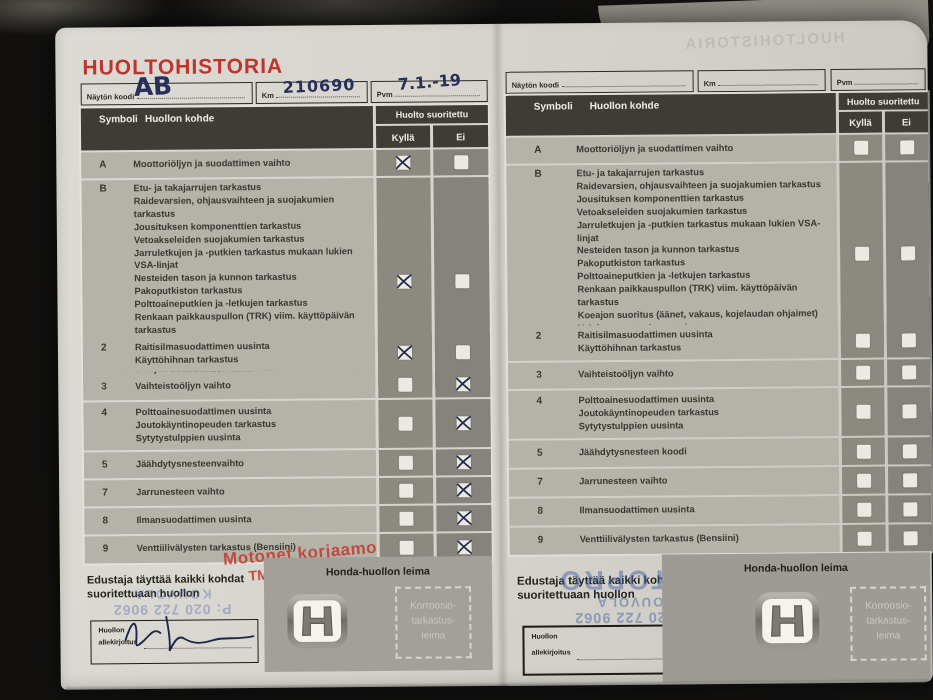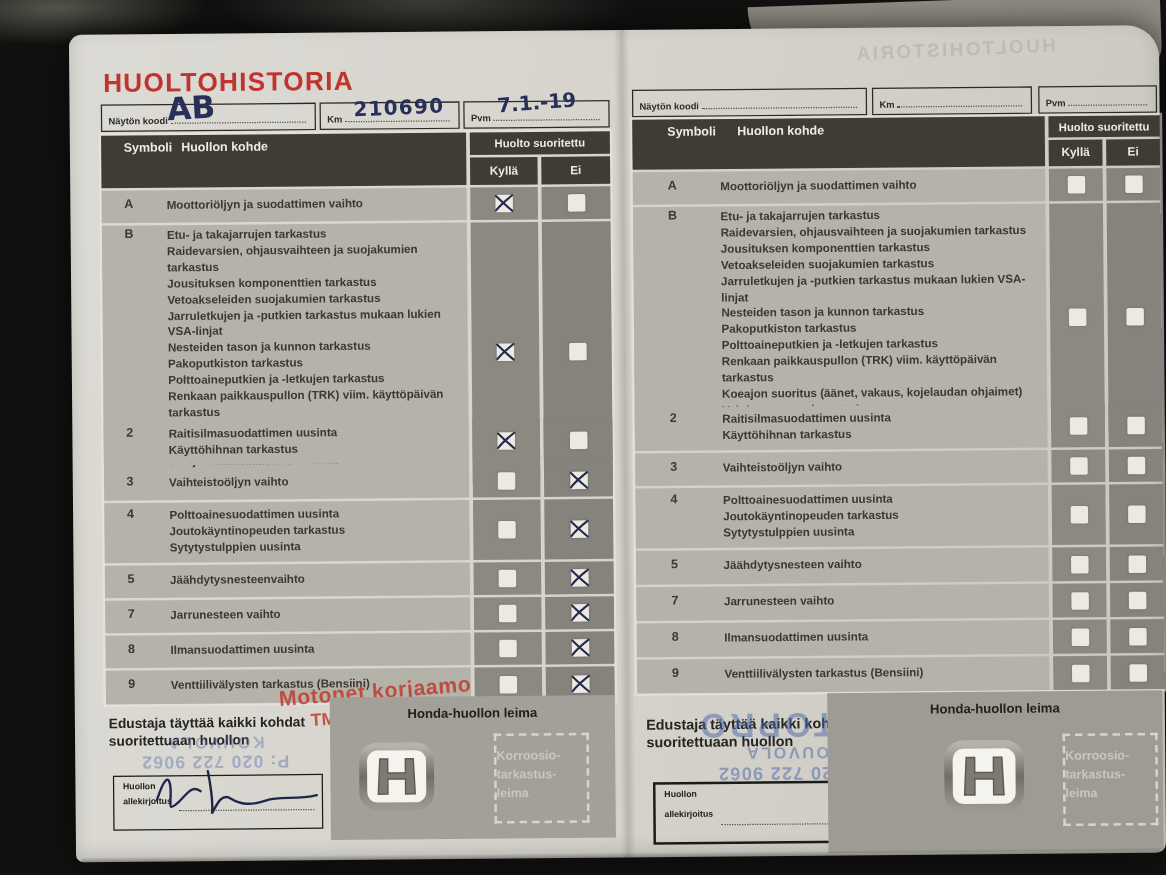--- a/index.html
+++ b/index.html
@@ -82,22 +82,22 @@
   .sigsvg{position:absolute;left:28px;top:-12px;width:150px;height:52px;overflow:visible;}
   .sigsvg path{stroke:#1f2748;stroke-width:1.9;fill:none;stroke-linecap:round;}
 
   .hondabox{position:absolute;background:#a2a098;}
   .hondaboxL{left:204px;top:532px;width:228px;height:114px;}
   .hondaboxR{left:602px;top:532px;width:268px;height:128px;background:#9d9b93;}
   .hondalab{position:absolute;top:8px;left:0;right:0;text-align:center;font-size:10.5px;font-weight:bold;color:#21211c;}
   .hlogo{position:absolute;}
   .hlogoL{left:22px;top:34px;width:62px;height:62px;}
   .hlogoR{left:92px;top:36px;width:66px;height:66px;}
-  .korr{position:absolute;border:2px dashed #d6d4cc;box-sizing:border-box;
-    font-size:10px;font-weight:bold;color:#c9c7be;line-height:15px;padding-top:9px;}
+  .korr{position:absolute;border:2px dashed #d6d4cc;box-sizing:border-box;text-align:center;
+    font-size:10px;font-weight:normal;color:#c9c7be;line-height:15px;padding-top:9px;}
   .korrL{left:131px;top:30px;width:76px;height:72px;}
   .korrR{left:188px;top:34px;width:76px;height:74px;}
 
   .stampRed{position:absolute;left:120px;top:518px;width:244px;text-align:center;font-weight:bold;
     color:rgba(192,57,45,0.85);transform:rotate(-4deg);}
   .stampRed .s1{font-size:17px;letter-spacing:0.5px;}
   .stampRed .s2{font-size:14px;} .stampRed .s3{font-size:13px;} .stampRed .s4{font-size:14px;}
   .stampBlue{position:absolute;text-align:center;font-weight:bold;transform:rotate(180deg);}
   .stampBlueL{left:22px;top:560px;width:180px;color:rgba(85,110,172,0.42);}
   .stampBlueL .bcity{font-size:13px;letter-spacing:2px;}
@@ -498,21 +498,21 @@
           </div>
         <div class="ccell ei" data-checked="false">
             <span class="cb"></span>
           </div>
       </div>
 
       <div class="trow rh27">
         <div class="lcell pt6">
           <span class="sym">5</span>
           <div class="lines">
-              <div>Jäähdytysnesteen vaihto</div>
+              <div>Jäähdytysnesteen koodi</div>
             </div>
         </div>
         <div class="ccell kylla" data-checked="false">
             <span class="cb"></span>
           </div>
         <div class="ccell ei" data-checked="false">
             <span class="cb"></span>
           </div>
       </div>
 

